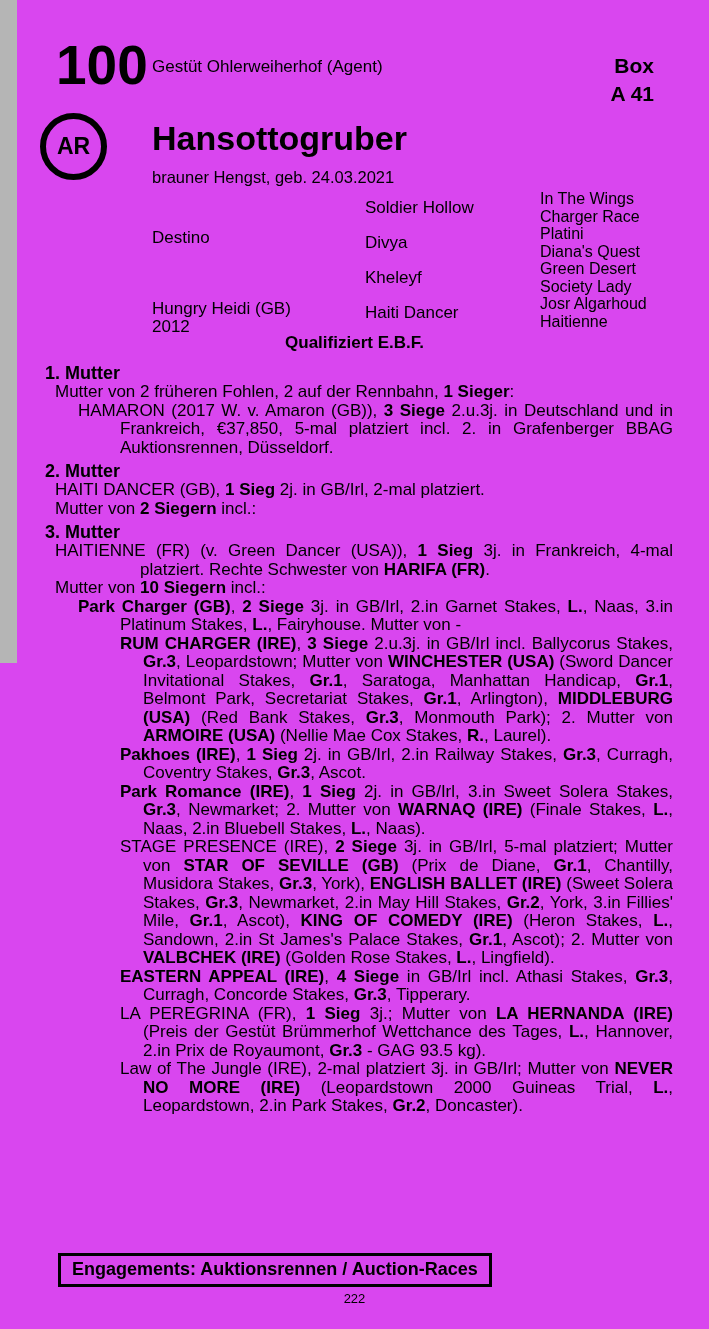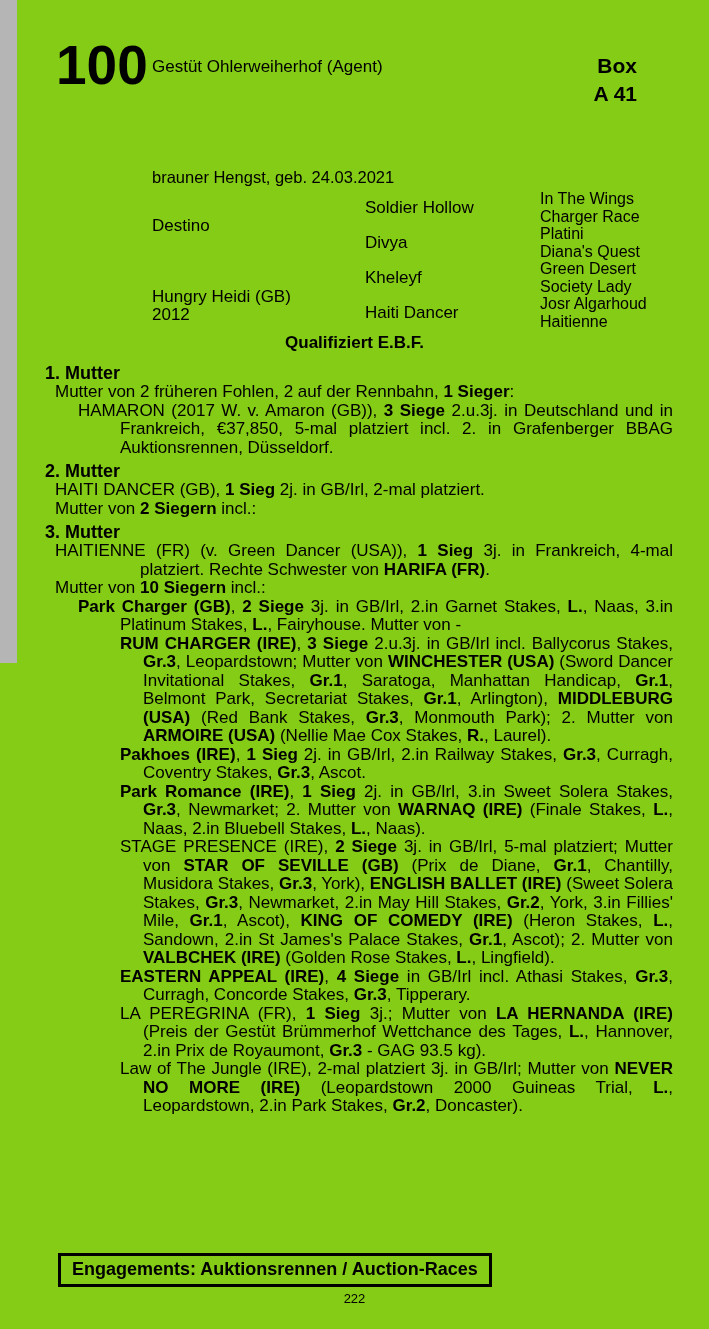--- a/index.html
+++ b/index.html
@@ -1,33 +1,33 @@
 <!DOCTYPE html>
 <html><head>
 <meta charset="utf-8">
 <style>
   html,body{margin:0;padding:0;background:#e8e8e8;}
   .page{
-    position:relative;width:709px;height:1329px;background:#84cc16;
+    position:relative;width:709px;height:1329px;background:#d946ef;
     font-family:"Liberation Sans",sans-serif;color:#000;overflow:hidden;
     margin:0 auto;
   }
   .gray-strip{position:absolute;left:0;top:0;width:17px;height:663px;background:#b5b5b5;}
   .lot-number{position:absolute;left:56px;top:38px;font-size:55px;font-weight:bold;line-height:1;letter-spacing:0px;}
   .consignor{position:absolute;left:152px;top:57px;font-size:17px;}
-  .box-info{position:absolute;right:72px;top:52px;text-align:right;font-size:21px;font-weight:bold;line-height:28px;}
+  .box-info{position:absolute;right:55px;top:52px;text-align:right;font-size:21px;font-weight:bold;line-height:28px;}
   .brand-circle{
     position:absolute;left:40px;top:113px;width:55px;height:55px;border:6px solid #000;
     border-radius:50%;display:flex;align-items:center;justify-content:center;
     font-size:23px;font-weight:bold;
   }
   .horse-name{position:absolute;left:152px;top:120px;font-size:34px;font-weight:bold;line-height:1.1;}
   .horse-desc{position:absolute;left:152px;top:168px;font-size:16.5px;}
   .ped-cell{position:absolute;font-size:17px;line-height:17.5px;}
-  .ped-col1{left:152px;}
+  .ped-col1{left:152px;margin-top:12px;}
   .ped-col2{left:365px;}
   .ped-col3{left:540px;font-size:16px;line-height:17.5px;}
   .qualification{position:absolute;left:0;top:333px;width:100%;text-align:center;font-size:17px;font-weight:bold;}
   .bodytext{
     position:absolute;left:45px;top:356px;width:628px;
     font-size:17px;line-height:18.5px;text-align:justify;
   }
   .para{margin:0;}
   .para.heading{font-weight:bold;font-size:18px;line-height:19px;margin-top:5px;text-align:left;}
   .para.heading:first-child{margin-top:8px;}
@@ -48,21 +48,25 @@
   <div class="gray-strip"></div>
 
   <div class="lot-number">100</div>
   <div class="consignor">Gestüt Ohlerweiherhof (Agent)</div>
 
   <div class="box-info">
     <div>Box</div>
     <div>A 41</div>
   </div>
 
+  <div class="brand-circle">
+    <span>AR</span>
+  </div>
 
+  <div class="horse-name">Hansottogruber</div>
   <div class="horse-desc">brauner Hengst, geb. 24.03.2021</div>
 
   <div class="ped-cell ped-col1" style="top:217px">Destino</div>
   <div class="ped-cell ped-col1" style="top:288px">
     <div>Hungry Heidi (GB)</div>
     <div>2012</div>
   </div>
 
   <div class="ped-cell ped-col2" style="top:199px">Soldier Hollow</div>
   <div class="ped-cell ped-col2" style="top:234px">Divya</div>

